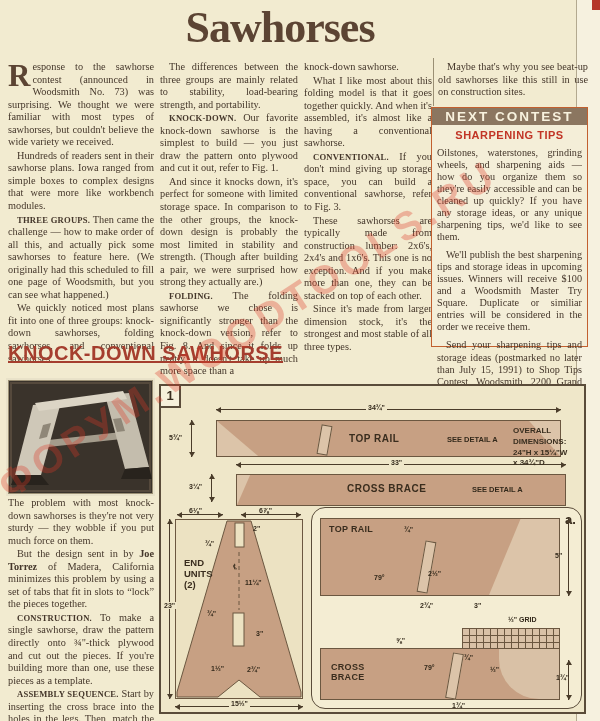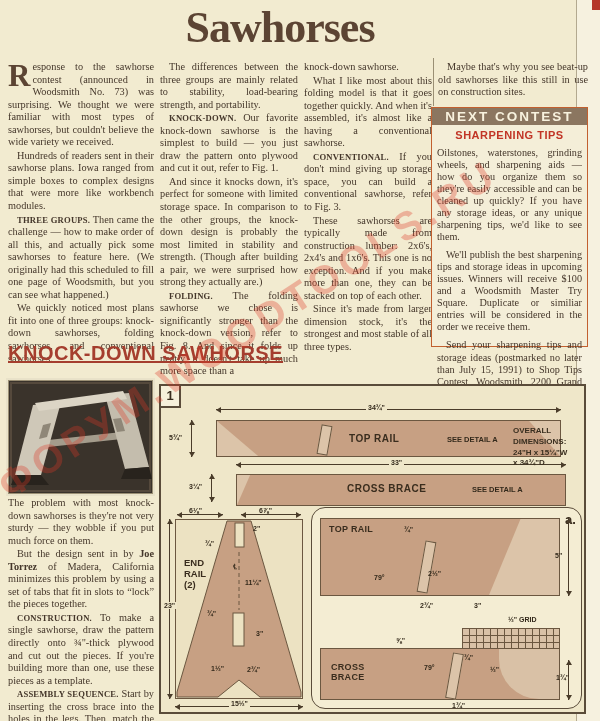--- a/index.html
+++ b/index.html
@@ -202,21 +202,21 @@
 
     <div class="endunit-box">
       <svg width="126" height="178" viewBox="0 0 126 178">
         <polygon points="51,1 75,1 125,172 125,177 84,177 63,160 42,177 1,177 1,172" fill="#c7a083" stroke="#6b5740" stroke-width="1"></polygon>
         <rect x="59" y="3" width="9" height="24" fill="#ece2c2" stroke="#6b5740" stroke-width="1"></rect>
         <rect x="57" y="93" width="11" height="33" fill="#ece2c2" stroke="#6b5740" stroke-width="1"></rect>
         <line x1="63" y1="32" x2="63" y2="90" stroke="#6b5740" stroke-width="1" stroke-dasharray="4 3"></line>
       </svg>
       <span class="eu-label" style="left:8px;top:38px;">
         <span>END</span><br>
-        <span>RAIL</span><br>
+        <span>UNITS</span><br>
         <span>(2)</span>
       </span>
     </div>
 
     <span class="dim" style="left:92px;top:139px;">2"</span>
     <span class="dim" style="left:44px;top:154px;">¾"</span>
     <span class="dim" style="left:72px;top:176px;">℄</span>
     <span class="dim" style="left:84px;top:193px;">11¼"</span>
     <span class="dim" style="left:46px;top:224px;">¾"</span>
     <span class="dim" style="left:95px;top:244px;">3"</span>

